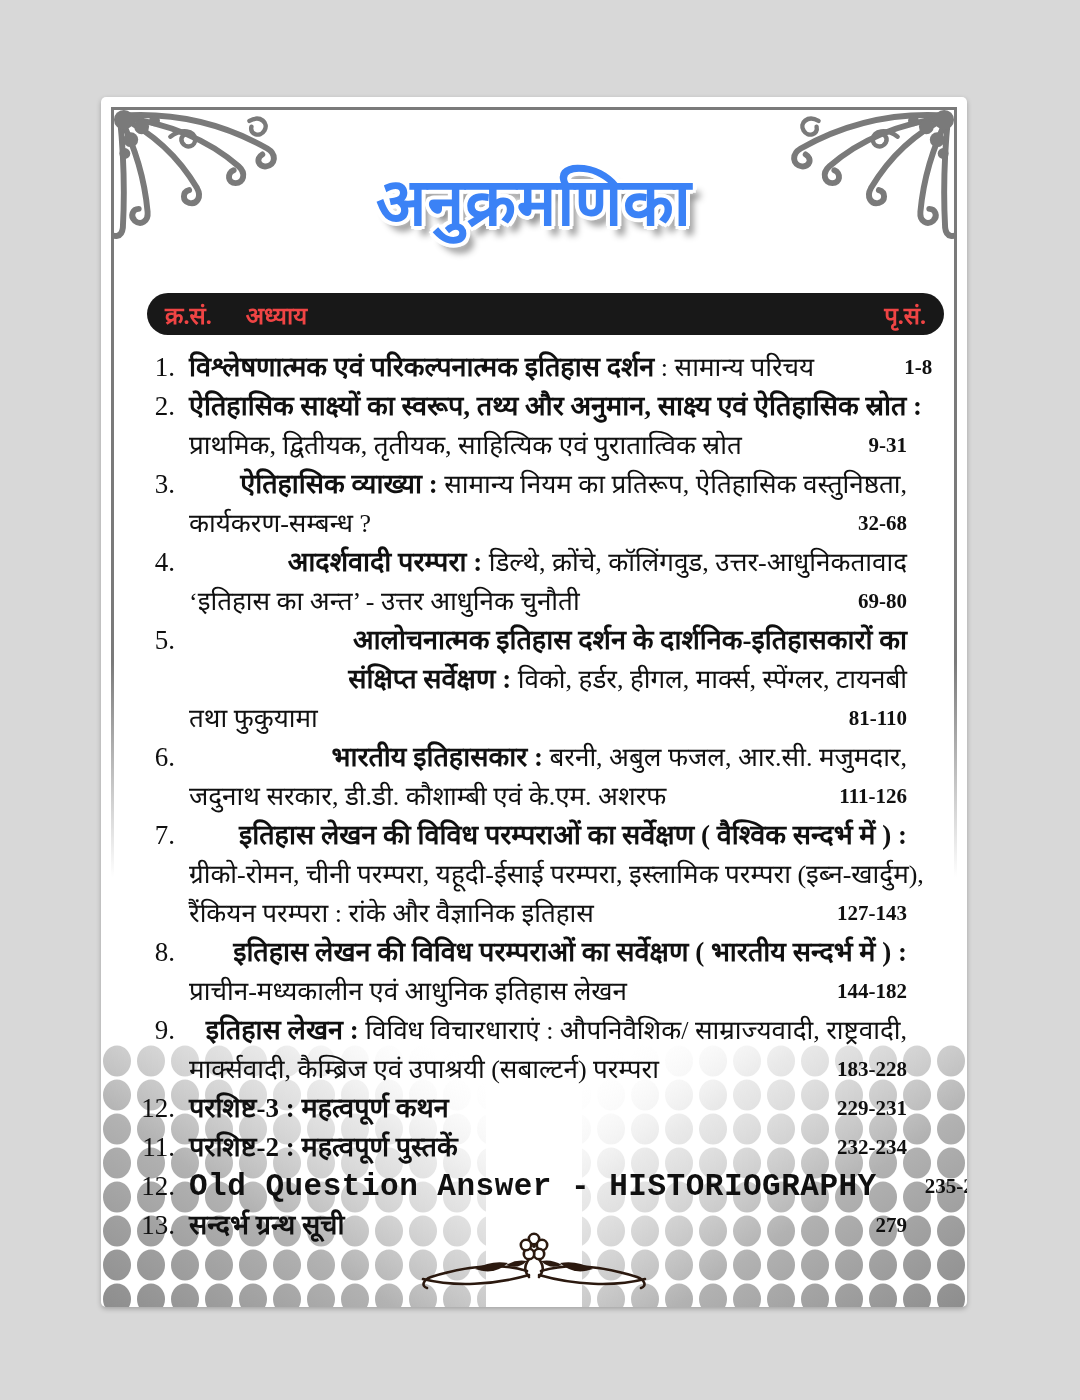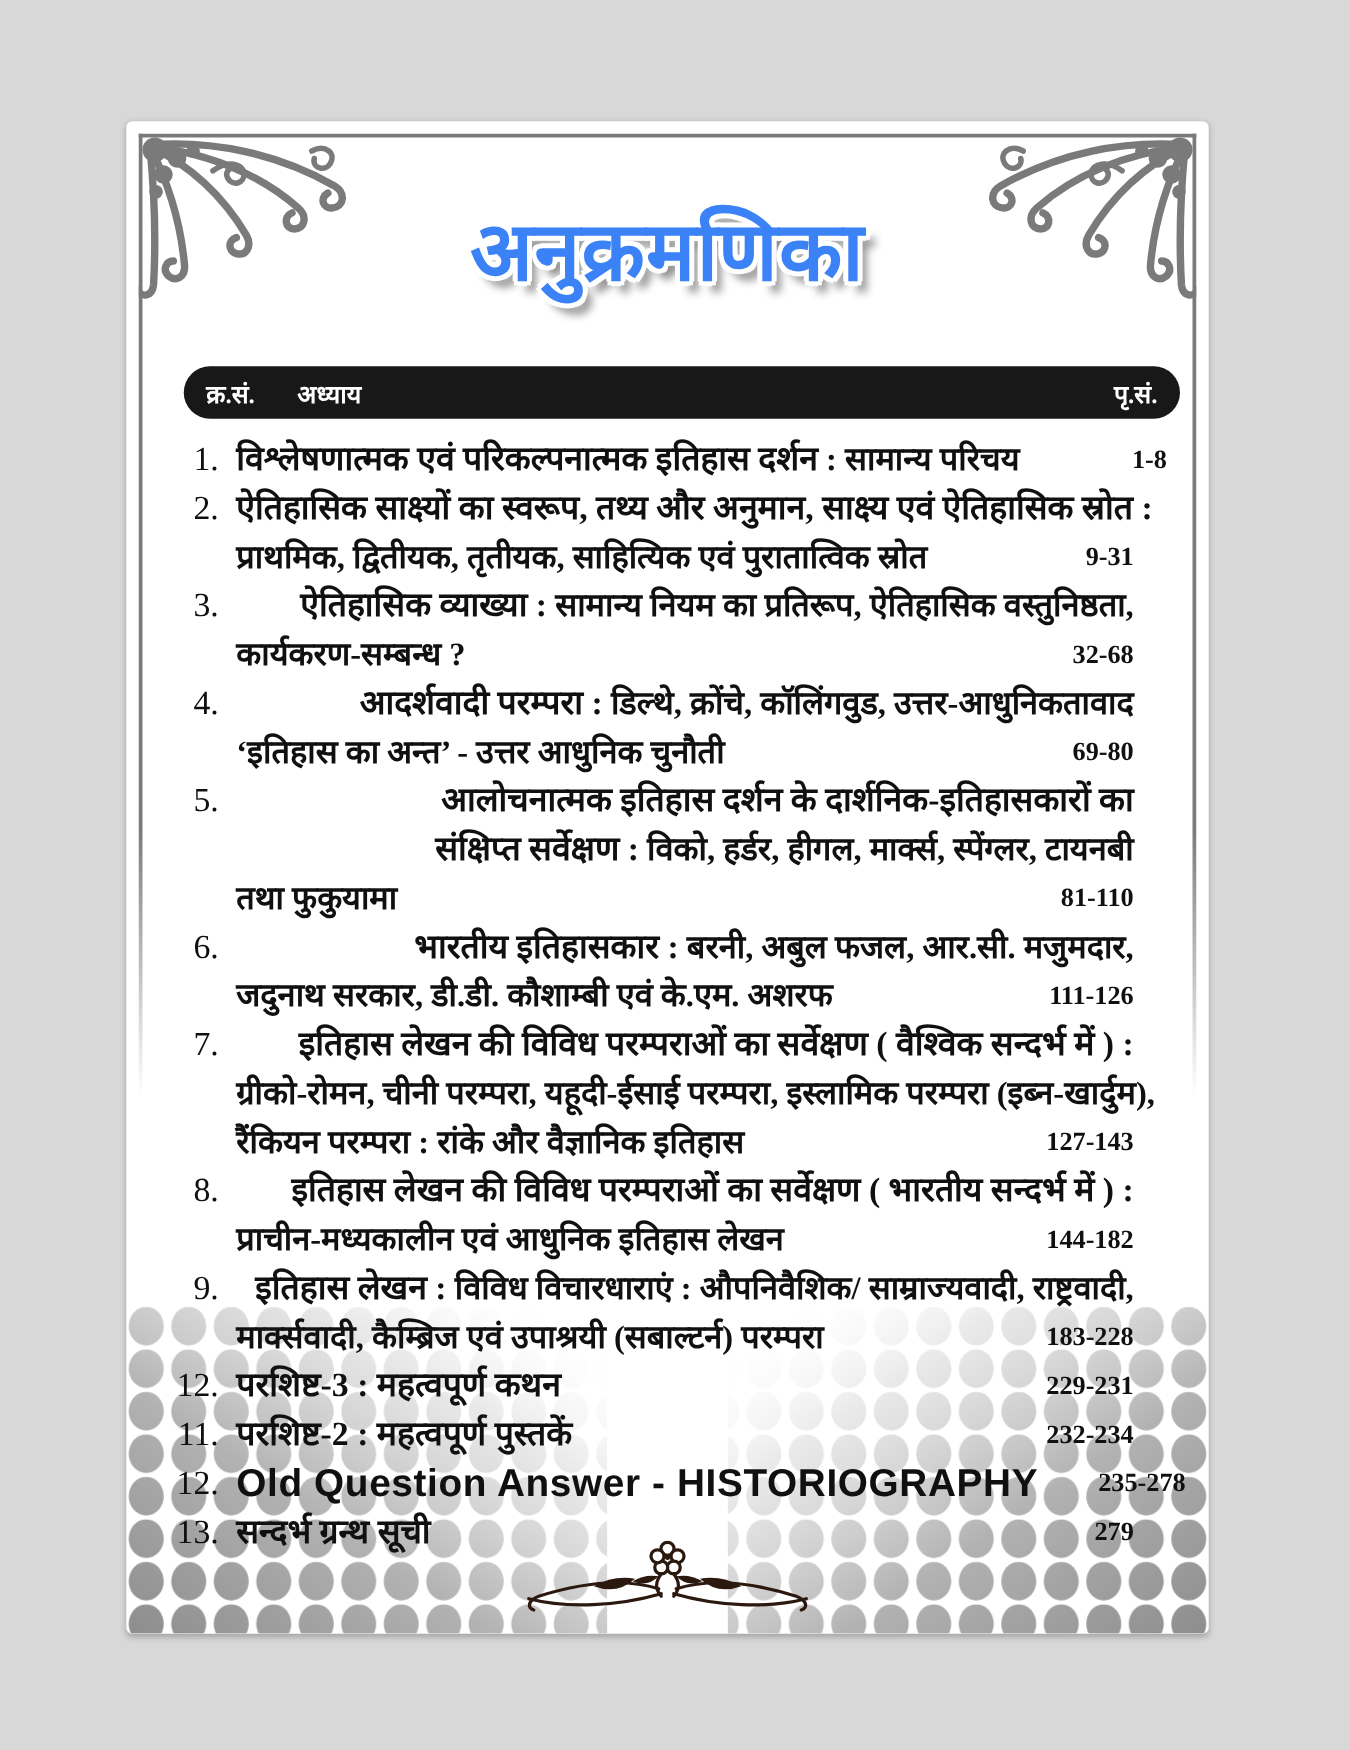--- a/index.html
+++ b/index.html
@@ -35,42 +35,42 @@
     text-shadow:
       -3px -3px 0 #fff, 3px -3px 0 #fff, -3px 3px 0 #fff, 3px 3px 0 #fff,
       0 -4px 0 #fff, 0 4px 0 #fff, -4px 0 0 #fff, 4px 0 0 #fff,
       7px 9px 7px rgba(0,0,0,0.45);
   }
   
   .header-bar{
     position:absolute;left:46px;right:23px;top:196px;height:42px;
     background:#181818;border-radius:21px;
     display:flex;align-items:center;
-    color:#ffffff;font-size:20px;font-weight:bold;
+    color:#ef4444;font-size:24px;font-weight:bold;
     padding:0 18px;box-sizing:border-box;
   }
   .header-bar .h-chapter{margin-left:34px;}
   .header-bar .h-page{margin-left:auto;}
   
   .toc{
     position:absolute;left:30px;right:60px;top:251px;z-index:3;
   }
   .toc-row{
     display:grid;grid-template-columns:58px 1fr 118px;
     line-height:39px;font-size:26px;color:#101010;
   }
   .toc-num{
     text-align:right;padding-right:14px;
     font-family:"Liberation Serif", serif;font-size:27px;
   }
   .toc-text{white-space:nowrap;overflow:visible;}
   .toc-text.span2{grid-column:2 / 4;text-align:right;}
   .seg-bold{font-weight:bold;font-size:27px;}
-  .seg-reg{font-weight:bold;}
-  .toc-text.latin{font-family:Liberation Sans, sans-serif;font-weight:bold;font-size:31px;letter-spacing:0.5px;text-align:center;}
+  .seg-reg{font-weight:normal;}
+  .toc-text.latin{font-family:Liberation Mono, monospace;font-weight:bold;font-size:31px;letter-spacing:0.5px;text-align:center;}
   .toc-text.latin .seg-bold{font-size:31px;}
   .toc-pages{
     text-align:right;font-family:"Liberation Serif", serif;
     font-weight:bold;font-size:21px;white-space:nowrap;
   }
   
   .dots{position:absolute;bottom:0;z-index:1;}
   .dots.left{left:0;}
   .dots.right{right:0;transform:scaleX(-1);}
   

